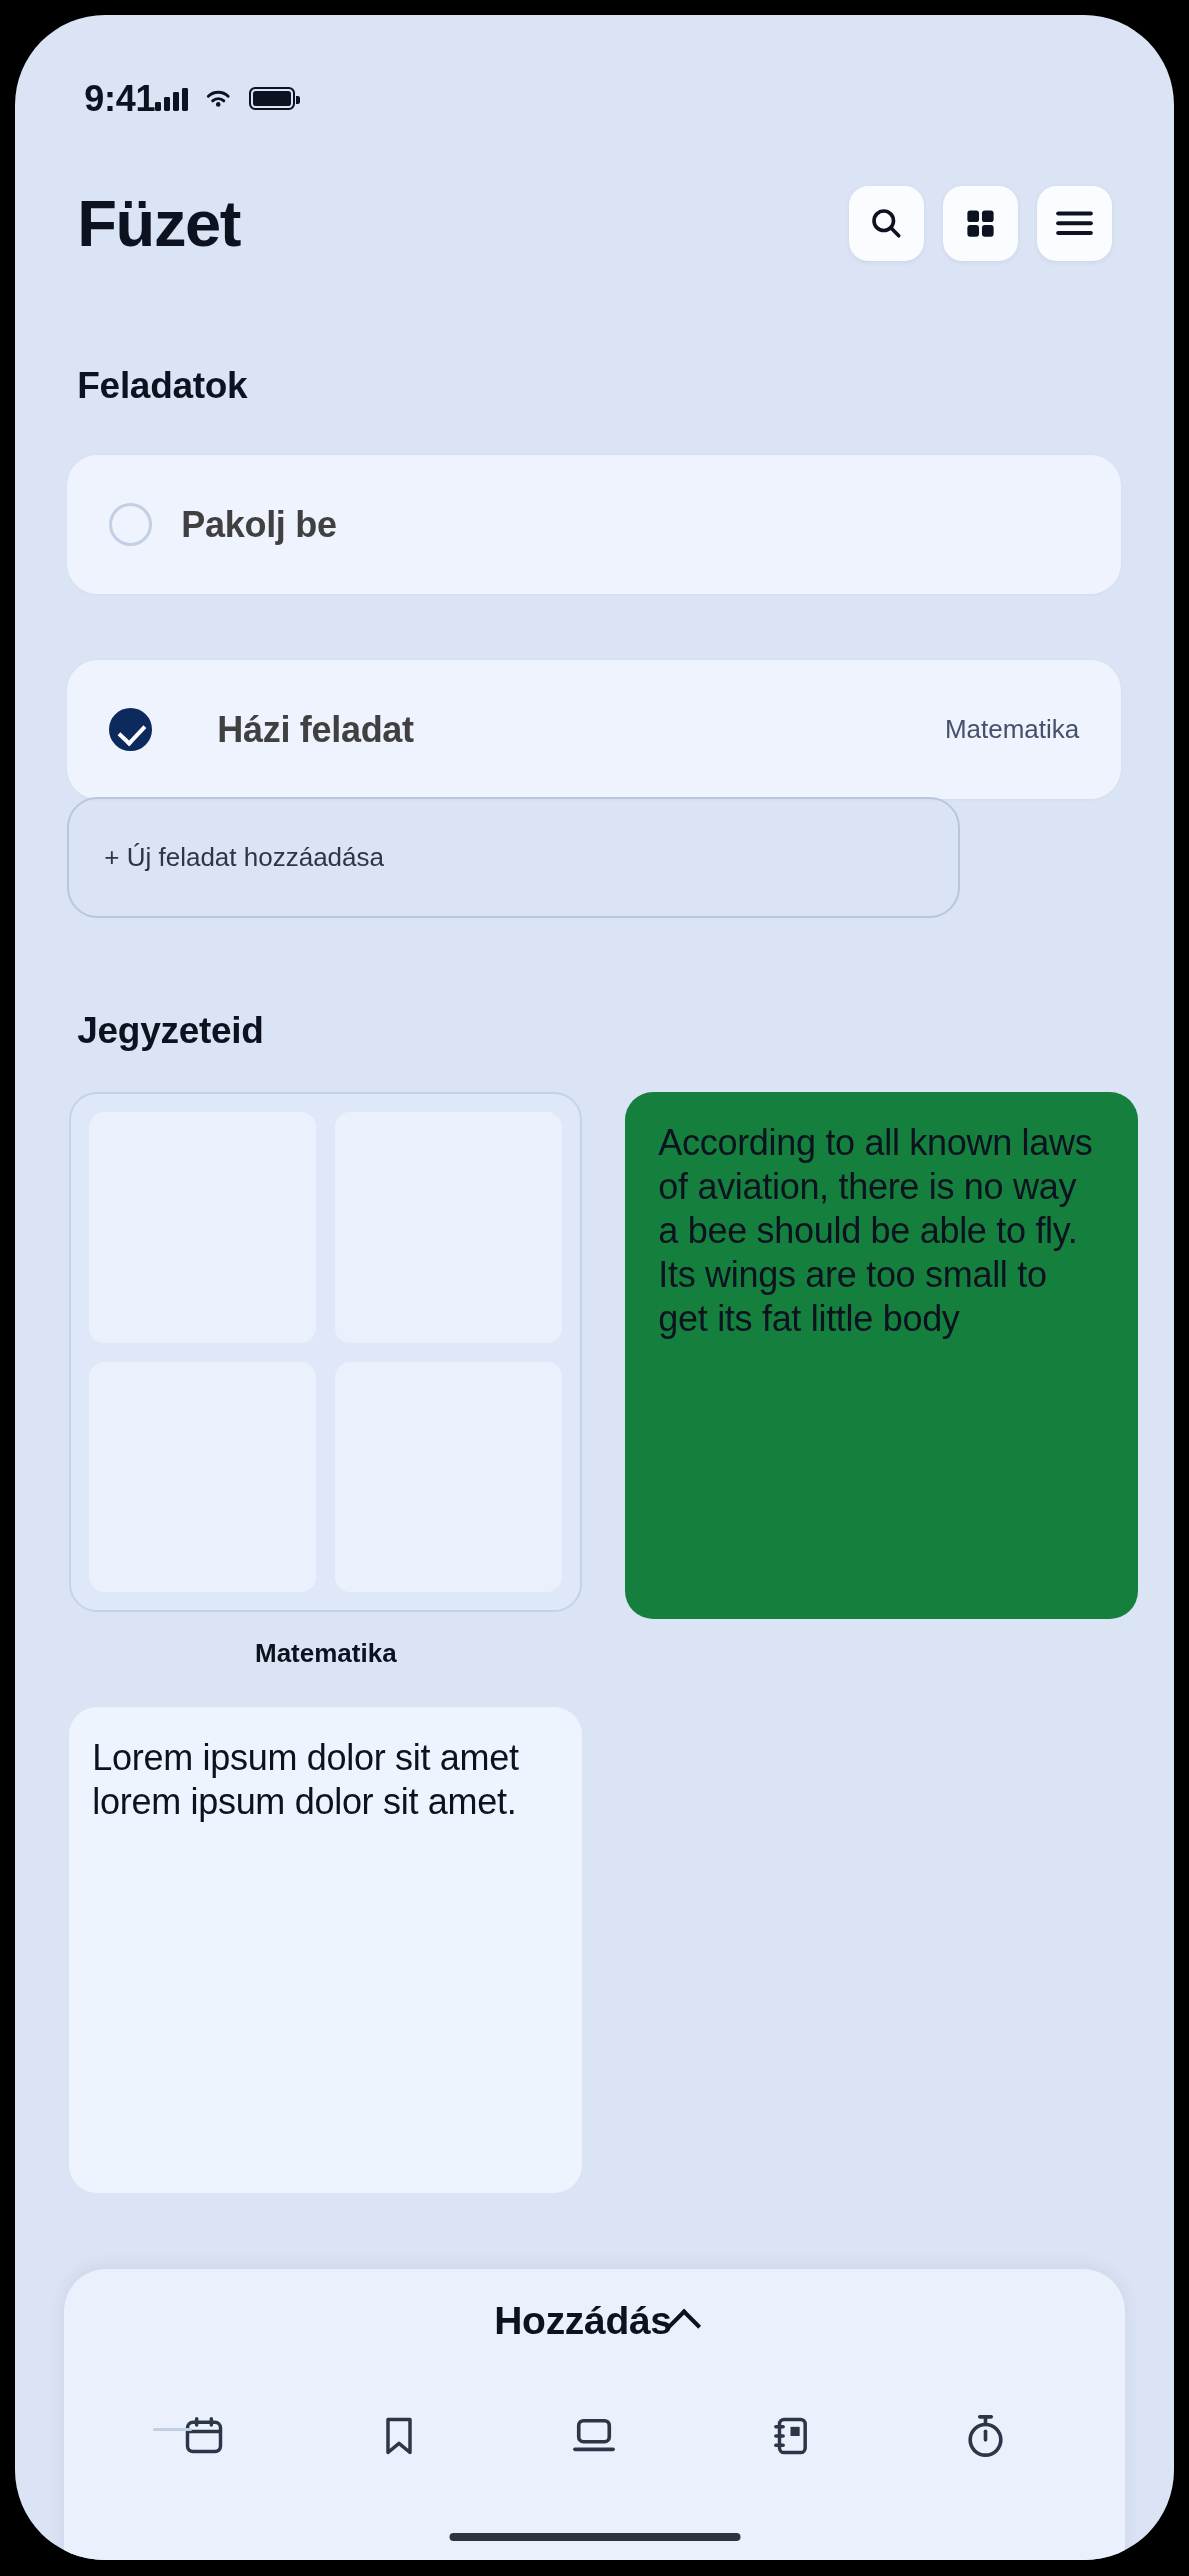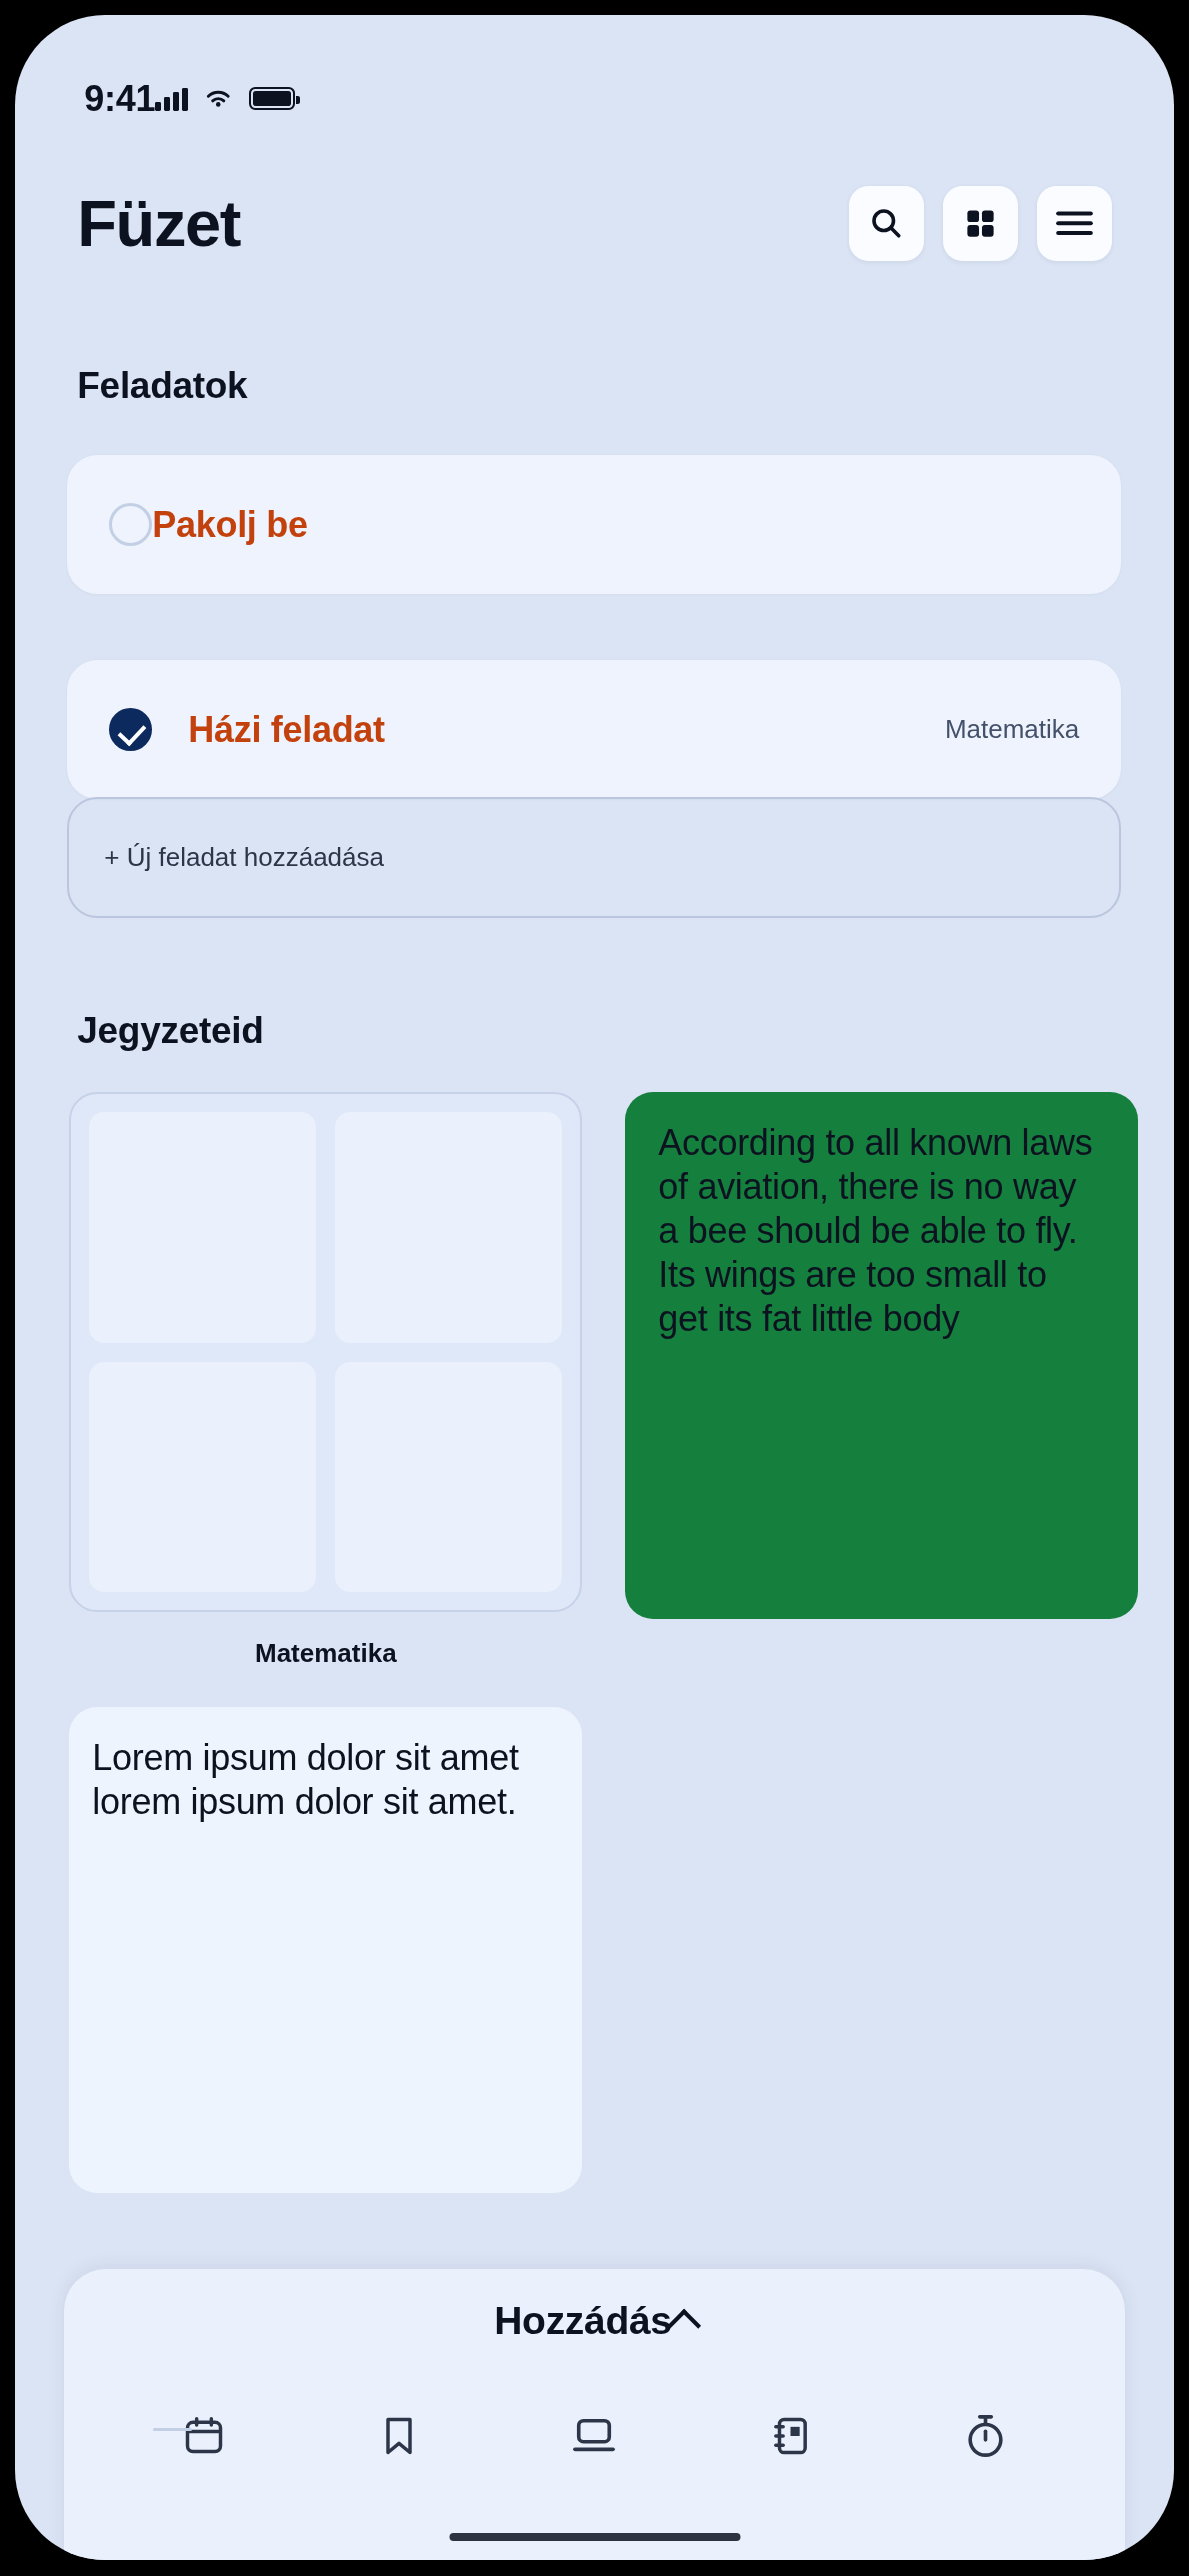--- a/index.html
+++ b/index.html
@@ -142,35 +142,36 @@
   .task-checkbox.checked::after {
     content: "";
     position: absolute;
     left: 11.8px; top: 7.6px;
     width: 11.8px; height: 21px;
     border: solid #fff;
     border-width: 0 4.2px 4.2px 0;
     transform: rotate(43deg);
   }
   .task-label {
+    margin-left: 29px;
     font-size: 36px;
     font-weight: bold;
-    color: #c2410c;
+    color: #404040;
     letter-spacing: -0.3px;
   }
   .task-tag {
     margin-left: auto;
     font-size: 26px;
     color: #44516b;
   }
 
   .add-task {
     position: absolute;
     top: 782px; left: 52px;
-    width: 1054px; height: 121px;
+    width: 893px; height: 121px;
     border: 2.1px solid #b9c6dd;
     border-radius: 30.5px;
     display: flex;
     align-items: center;
     padding: 0 35px;
     font-size: 26px;
     color: #2c3648;
   }
 
   

